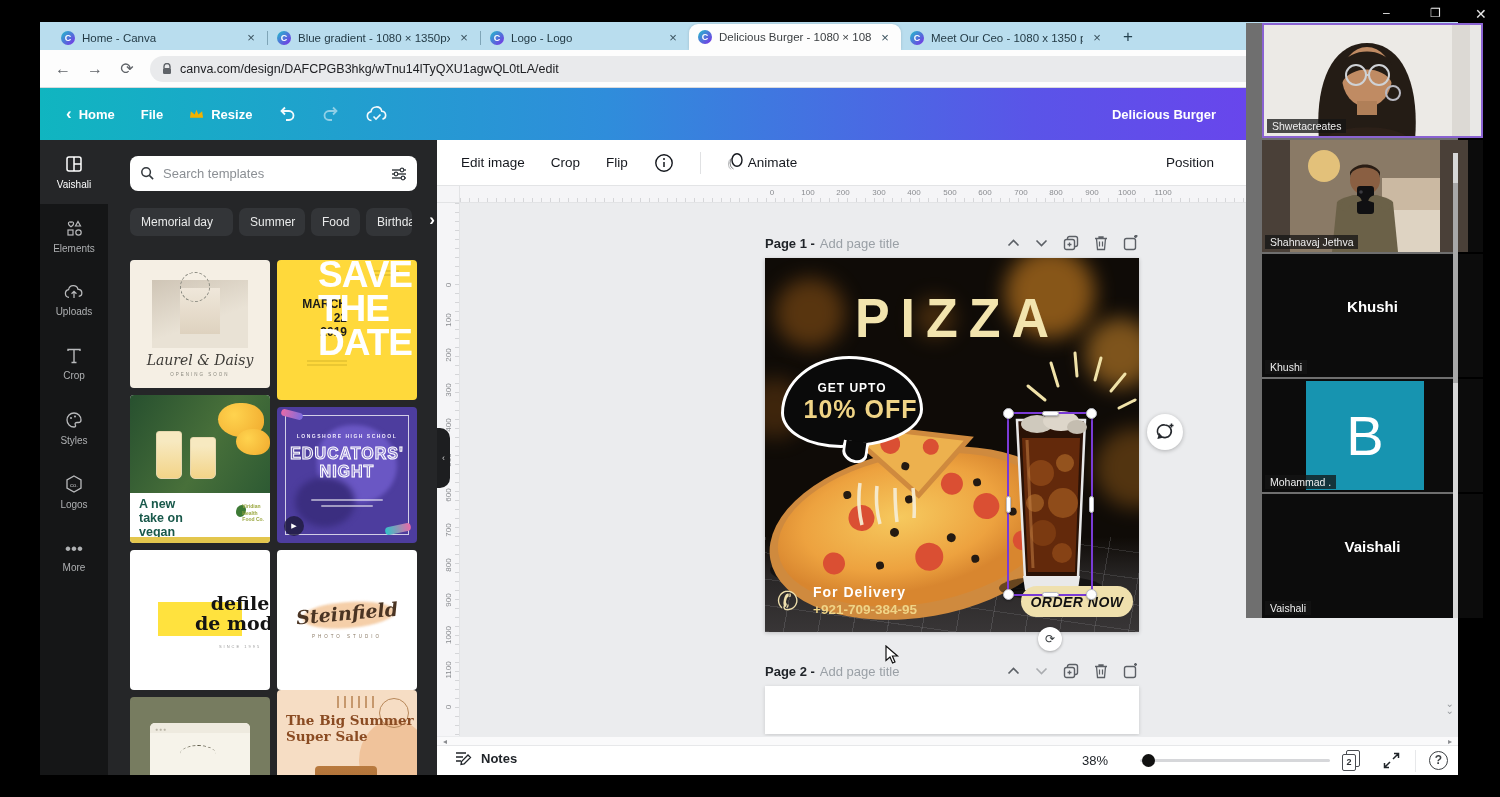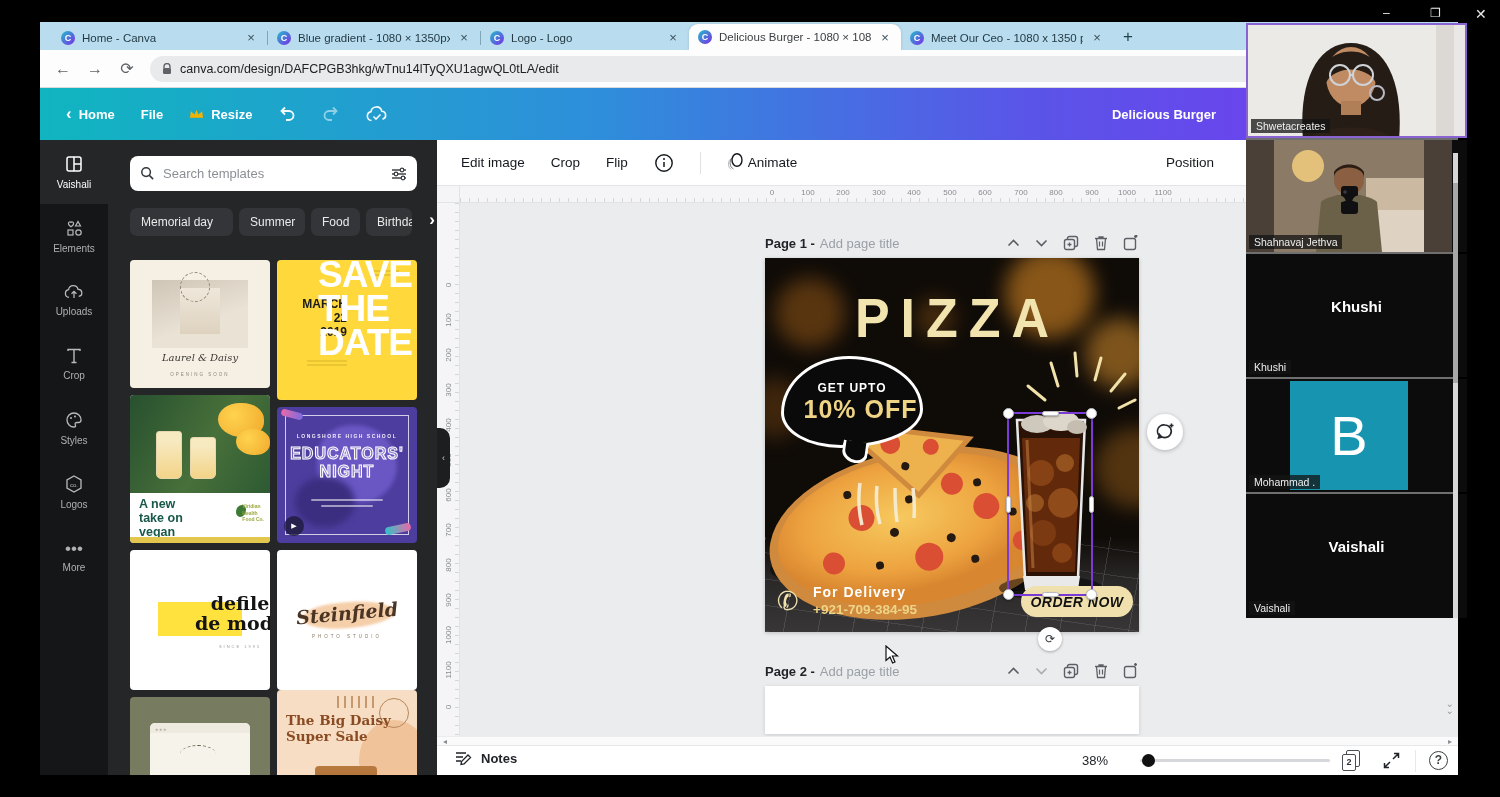--- a/index.html
+++ b/index.html
@@ -47,21 +47,21 @@
   #searchbox input::placeholder { color:#8b8f94; }
   .chip { position:absolute; top:68px; height:28px; background:#333538; border-radius:7px; color:#e9eaea; font-size:12px; display:flex; align-items:center; padding:0 11px; overflow:hidden; white-space:nowrap; }
   #chip-more { position:absolute; top:70px; right:2px; color:#fff; font-size:17px; font-weight:bold; }
   .card { position:absolute; width:140px; border-radius:4px; overflow:hidden; }
 
   
   .c-laurel { background:#f5efe4; height:128px; }
   .c-laurel .stamp { position:absolute; left:50px; top:12px; width:30px; height:30px; border:1px dashed #8a8a80; border-radius:50%; transform:rotate(-20deg); }
   .c-laurel .photo { position:absolute; left:22px; top:20px; width:96px; height:68px; background:linear-gradient(160deg,#cfc5b6,#e9e2d5 60%); }
   .c-laurel .cube { position:absolute; left:28px; top:8px; width:40px; height:46px; background:linear-gradient(180deg,#efe7da,#ded2bf); }
-  .c-laurel .script { position:absolute; left:0; top:92px; width:100%; text-align:center; font-family:"DejaVu Serif",serif; font-style:italic; font-size:10px; color:#3c3a36; }
+  .c-laurel .script { position:absolute; left:0; top:92px; width:100%; text-align:center; font-family:"DejaVu Serif",serif; font-style:italic; font-size:14px; color:#3c3a36; }
   .c-laurel .sub { position:absolute; left:0; top:112px; width:100%; text-align:center; font-size:4.5px; letter-spacing:2px; color:#8a887e; }
   .c-save { background:#ffd93b; height:140px; }
   .c-save .big { position:absolute; right:5px; top:-2px; text-align:left; font-size:37px; line-height:.92; font-weight:800; color:#fff; letter-spacing:-1px; }
   .c-save .date { position:absolute; left:20px; top:38px; width:50px; text-align:right; font-size:12px; line-height:1.15; font-weight:800; color:#1b1b1b; }
   .c-save .tl { position:absolute; background:#b99e1e; height:2px; }
   .c-vegan { background:#fff; height:148px; }
   .c-vegan .photo { position:absolute; inset:0 0 50px 0; background:linear-gradient(120deg,#27502f,#48703a 55%,#2d5a33); }
   .c-vegan .mango1,.c-vegan .mango2 { position:absolute; border-radius:50% 50% 45% 55%; background:radial-gradient(circle at 35% 35%,#ffd34e,#f0a92d); }
   .c-vegan .glass { position:absolute; background:linear-gradient(180deg,#f7e9c0 20%,#f3d488); border-radius:3px 3px 5px 5px; border:1px solid #e6d7ae; }
   .c-vegan .txt { position:absolute; left:9px; top:102px; font-size:12.5px; line-height:1.12; font-weight:800; color:#19594b; }
@@ -172,21 +172,21 @@
   
   #cursor { position:absolute; left:448px; top:505px; z-index:40; }
 
   
   #vscroll-hint { position:absolute; right:4px; top:560px; color:#9a9da2; font-size:10px; line-height:7px; text-align:center; }
 
   
   #win-controls { position:absolute; left:1375px; top:6px; width:120px; height:18px; color:#e8e8e8; z-index:60; }
   #win-controls span { position:absolute; font-size:12px; }
   #video-win { position:absolute; left:1246px; top:23px; width:212px; height:595px; background:#6f6f6f; z-index:55; }
-  .tile { position:absolute; left:0; width:221px; background:#0c0c0c; overflow:hidden; }
+  .tile { position:absolute; left:16px; width:221px; background:#0c0c0c; overflow:hidden; }
   .tile-label { position:absolute; left:3px; bottom:3px; background:rgba(20,20,20,.75); color:#efefef; font-size:10.5px; padding:1px 5px; }
   .tile-center-name { position:absolute; left:0; top:42%; width:100%; transform:translateY(-50%); text-align:center; color:#fff; font-size:15px; font-weight:bold; }
   #tile-0 { top:0; height:115px; border:2px solid #8a63d2; background:#e9e8e6; }
   #tile-1 { top:117px; height:112px; }
   #tile-2 { top:231px; height:123px; }
   #tile-3 { top:356px; height:113px; }
   #tile-4 { top:471px; height:124px; }
   #b-square { position:absolute; left:44px; top:2px; width:118px; height:109px; background:#1794b0; display:flex; align-items:center; justify-content:center; color:#fff; font-size:56px; }
   #vc-scroll { position:absolute; right:0; top:130px; bottom:0; width:5px; background:#d7d7d7; }
   #vc-thumb { position:absolute; left:0; top:30px; width:5px; height:200px; background:#a8a8a8; }
@@ -440,21 +440,21 @@
             </div>
           <div class="arc"></div>
 
         </div>
       </div>
       <div class="card c-sale" style="left:169px;top:550px">
         <div class="blobbg"></div>
         <div class="confetti"></div>
         <div class="stamp"></div>
         <div class="ttl">
-          <div>The Big Daisy</div>
+          <div>The Big Summer</div>
             <div>Super Sale</div>
         </div>
         <div class="gift"></div>
       </div>
     </div>
 
     <div id="canvas-area">
 
       <div id="ed-toolbar">
         <span>Edit image</span>

